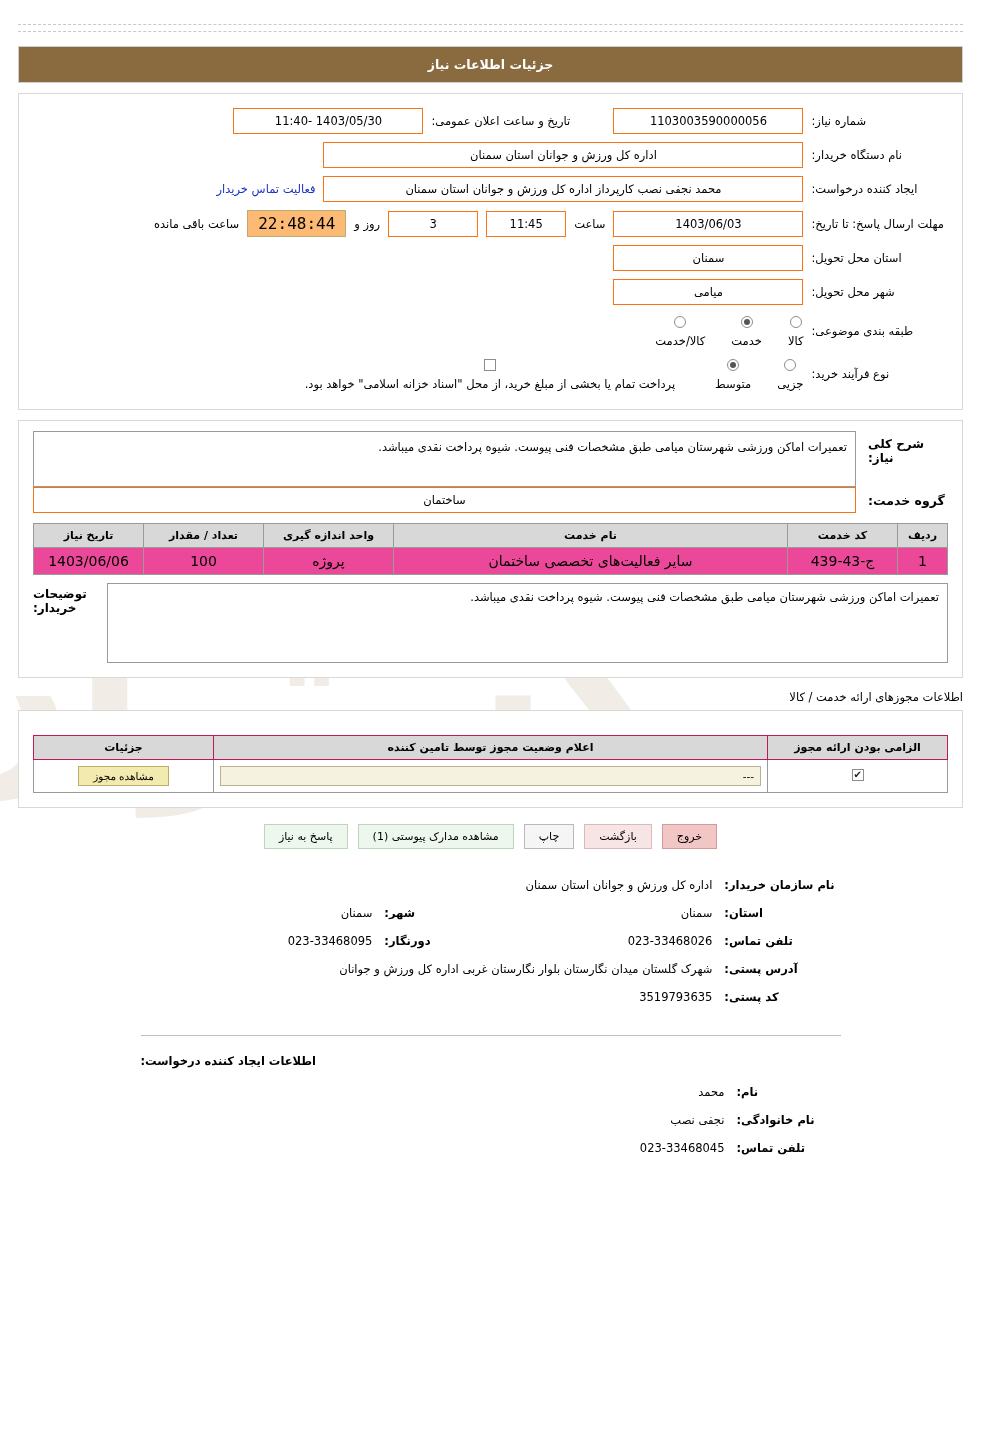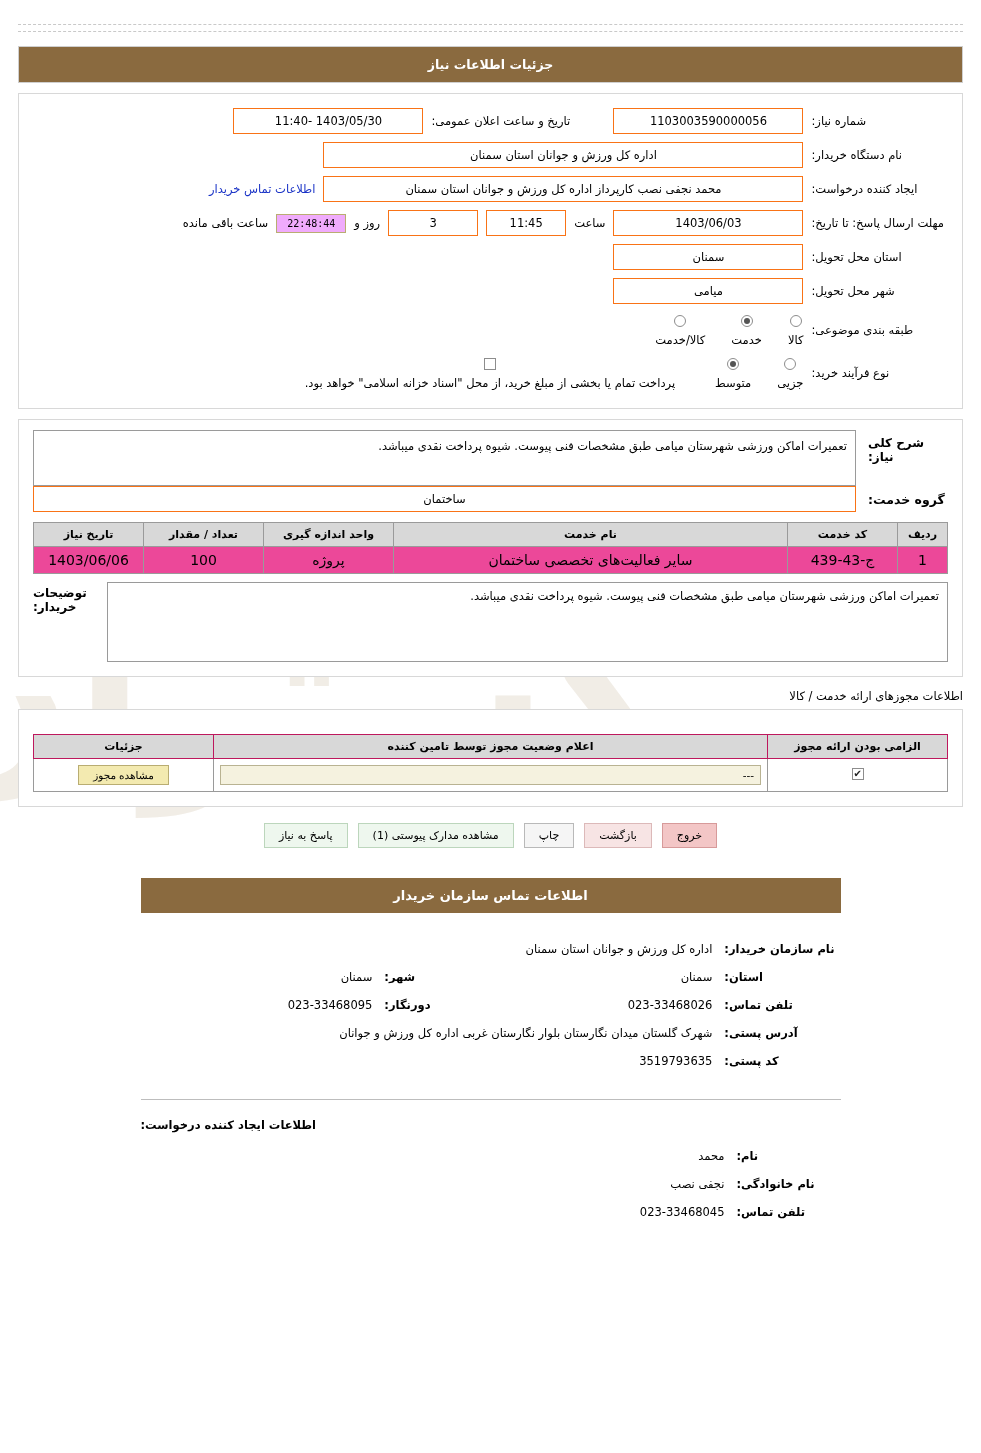--- a/index.html
+++ b/index.html
@@ -94,24 +94,24 @@
     content:""; position:absolute; width:6px; height:6px; border-radius:50%;
     background:#555; top:2px; left:2px;
   }
   .cbox {
     width: 12px; height: 12px; border: 1px solid #8d8d8d; background:#fff; display:inline-block; position:relative;
   }
   .cbox.on::after {
     content:"\2714"; position:absolute; font-size:10px; line-height:10px; top:0; left:1px; color:#222;
   }
   .timer {
-    background: #f0abfc;
+    background: #fdba74;
     border: 1px solid #b9ad72;
     padding: 3px 10px;
-    font-size: 10px;
+    font-size: 16px;
     font-family: "DejaVu Sans Mono", "Liberation Mono", monospace;
   }
 
   .bigbox {
     border: 1px solid #9a9a9a;
     background: #fff;
     min-height: 56px;
     padding: 6px 8px;
     font-size: 11.5px;
     line-height: 1.7;
@@ -219,21 +219,21 @@
           <td colspan="3">
             <span class="fld" style="width:480px">اداره کل ورزش و جوانان استان سمنان</span>
           </td>
           <td></td>
         </tr>
         <tr>
           <td class="lbl">ایجاد کننده درخواست:</td>
           <td colspan="3">
             <div class="inline start">
               <span class="fld" style="width:480px">محمد نجفی نصب کارپرداز اداره کل ورزش و جوانان استان سمنان</span>
-              <a class="link" href="#">اطلاعات تماس خریدار</a>
+              <a class="link" href="#">فعالیت تماس خریدار</a>
             </div>
           </td>
           <td></td>
         </tr>
         <tr>
           <td class="lbl">مهلت ارسال پاسخ: تا تاریخ:</td>
           <td colspan="4">
             <div class="inline start">
               <span class="fld w-mid">1403/06/03</span>
               <span>ساعت</span>
@@ -369,21 +369,20 @@
     </div>
 
     <div class="btnbar">
       <button type="button" class="btn red">خروج</button>
       <button type="button" class="btn pink">بازگشت</button>
       <button type="button" class="btn plain">چاپ</button>
       <button type="button" class="btn green">مشاهده مدارک پیوستی (1)</button>
       <button type="button" class="btn green">پاسخ به نیاز</button>
     </div>
 
-    <div class="bar-title2">اطلاعات تماس سازمان خریدار</div>
 
     <div class="contact">
       <table class="contact-t">
         <tbody>
             <tr>
           <td class="ct-lbl">نام سازمان خریدار:</td>
           <td class="ct-val" colspan="3">اداره کل ورزش و جوانان استان سمنان</td>
         </tr>
         <tr>
           <td class="ct-lbl">استان:</td>

